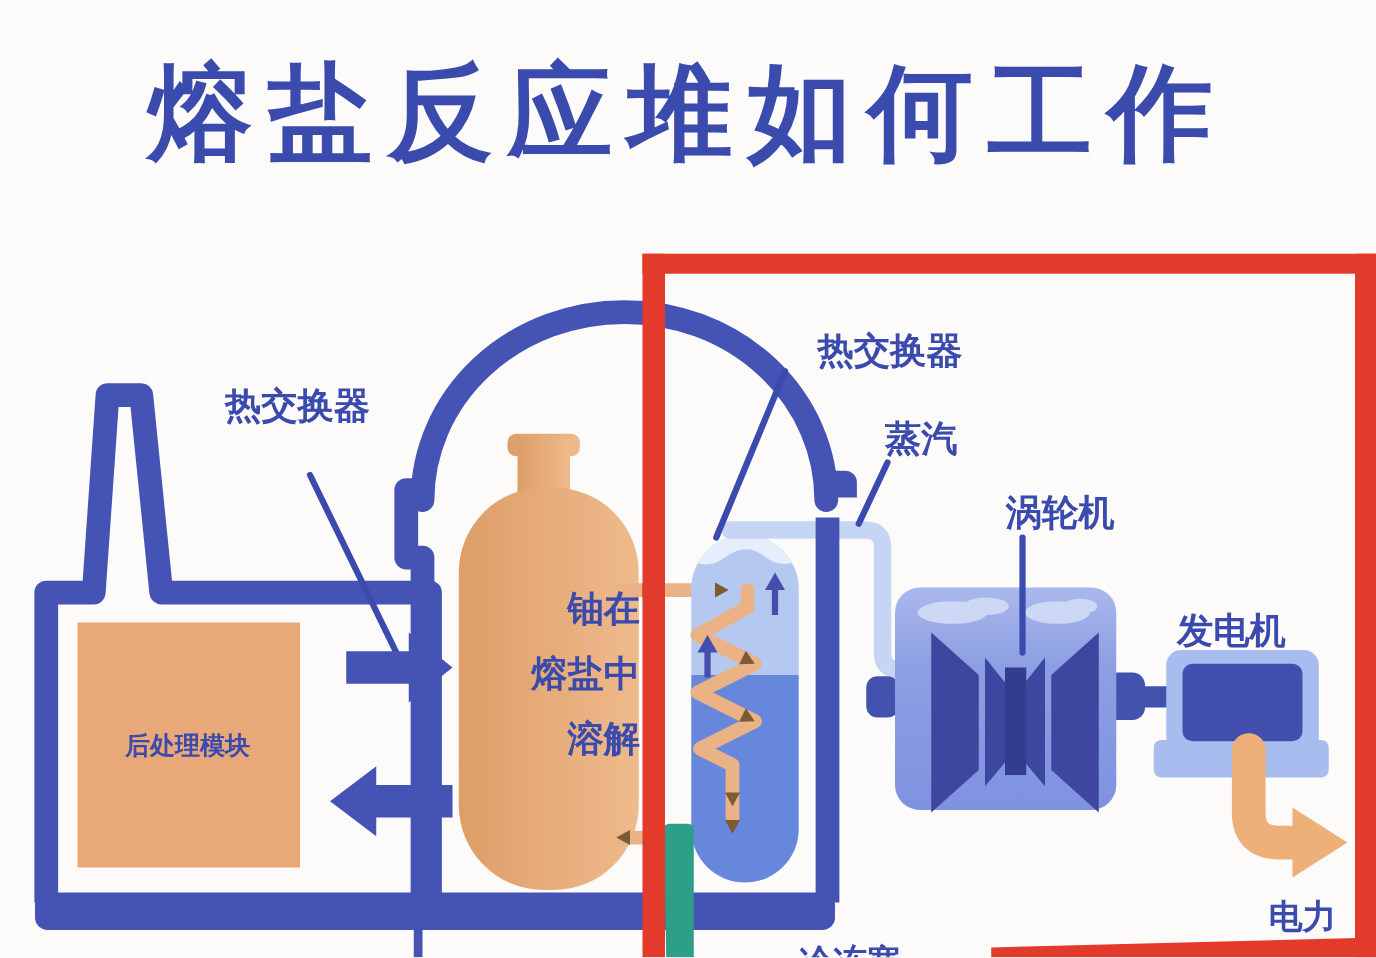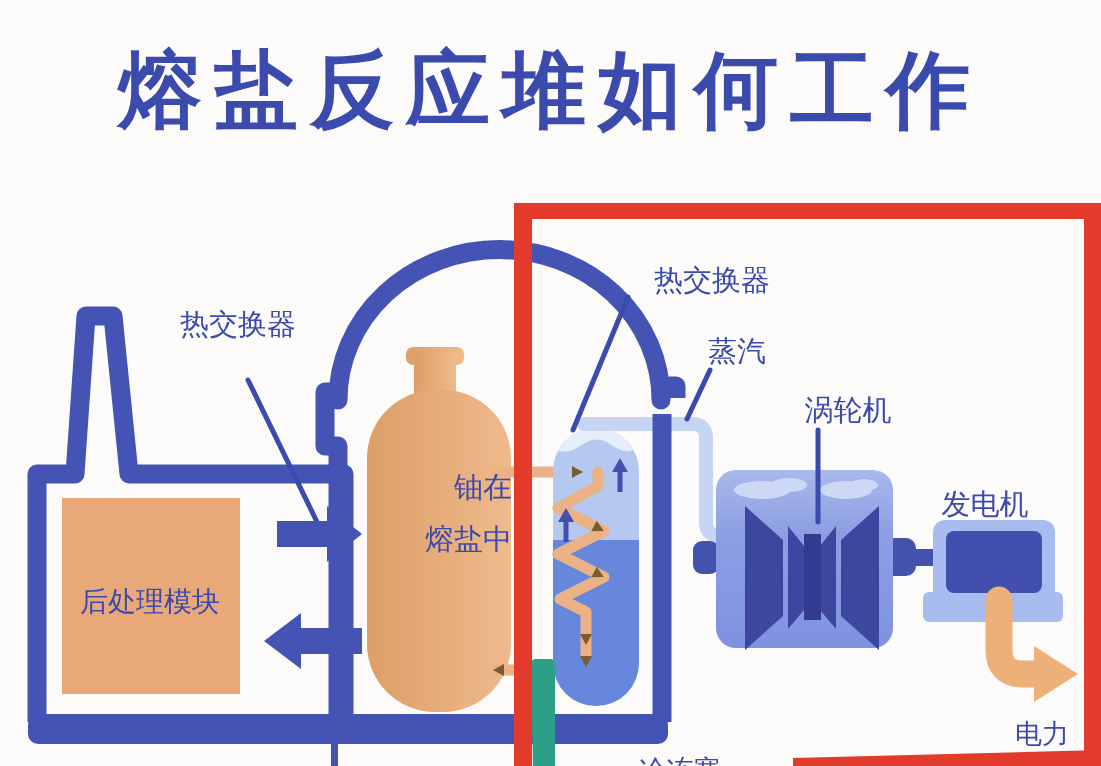--- a/index.html
+++ b/index.html
@@ -8,36 +8,36 @@
     width:1101px;height:766px;
     overflow:hidden;
     background:var(--background,#fcfbf9);
     font-family:"DejaVu Sans", sans-serif;
     padding-left:24px;
   }
   #diagram-svg{position:absolute;left:0;top:0;}
   .lbl{
     position:absolute;
     color:var(--label_blue,#3a4aad);
-    font-weight:normal;
+    font-weight:bold;
     text-align:center;
     white-space:nowrap;
     line-height:1.25;
   }
   #title{
     position:absolute;
     left:60px;top:34px;width:980px;
     text-align:center;
     font-size:84px;
     font-weight:800;
     letter-spacing:12px;
     color:var(--title_blue,#3a4aad);
   }
   #fresh-fuel-label{left:128px;top:306px;width:220px;font-size:29px;line-height:37px;}
-  #reprocessing-label{left:55px;top:584px;width:190px;font-size:28px;}
+  #reprocessing-label{left:55px;top:584px;width:190px;font-size:20px;}
   #vessel-label{left:362px;top:461px;width:150px;font-size:29px;line-height:52px;text-align:right;}
   #heat-exchanger-label{left:612px;top:262px;width:200px;font-size:29px;}
   #steam-label{left:672px;top:333px;width:130px;font-size:29px;}
   #turbine-label{left:773px;top:392px;width:150px;font-size:29px;}
   #generator-label{left:910px;top:486px;width:150px;font-size:29px;}
   #power-label{left:982px;top:717px;width:120px;font-size:27px;}
   #bottom-clipped-label{left:600px;top:753px;width:160px;font-size:27px;}
 </style>
 </head>
 <body>
@@ -171,20 +171,21 @@
 
   <div class="lbl" id="fresh-fuel-label">
     <div>热交换器</div>
   </div>
 
   <div class="lbl" id="reprocessing-label">后处理模块</div>
 
   <div class="lbl" id="vessel-label">
     <div>铀在</div>
     <div>熔盐中</div>
+    <div>溶解</div>
   </div>
 
   <div class="lbl" id="heat-exchanger-label">热交换器</div>
 
   <div class="lbl" id="steam-label">蒸汽</div>
 
   <div class="lbl" id="turbine-label">涡轮机</div>
 
   <div class="lbl" id="generator-label">发电机</div>
 

